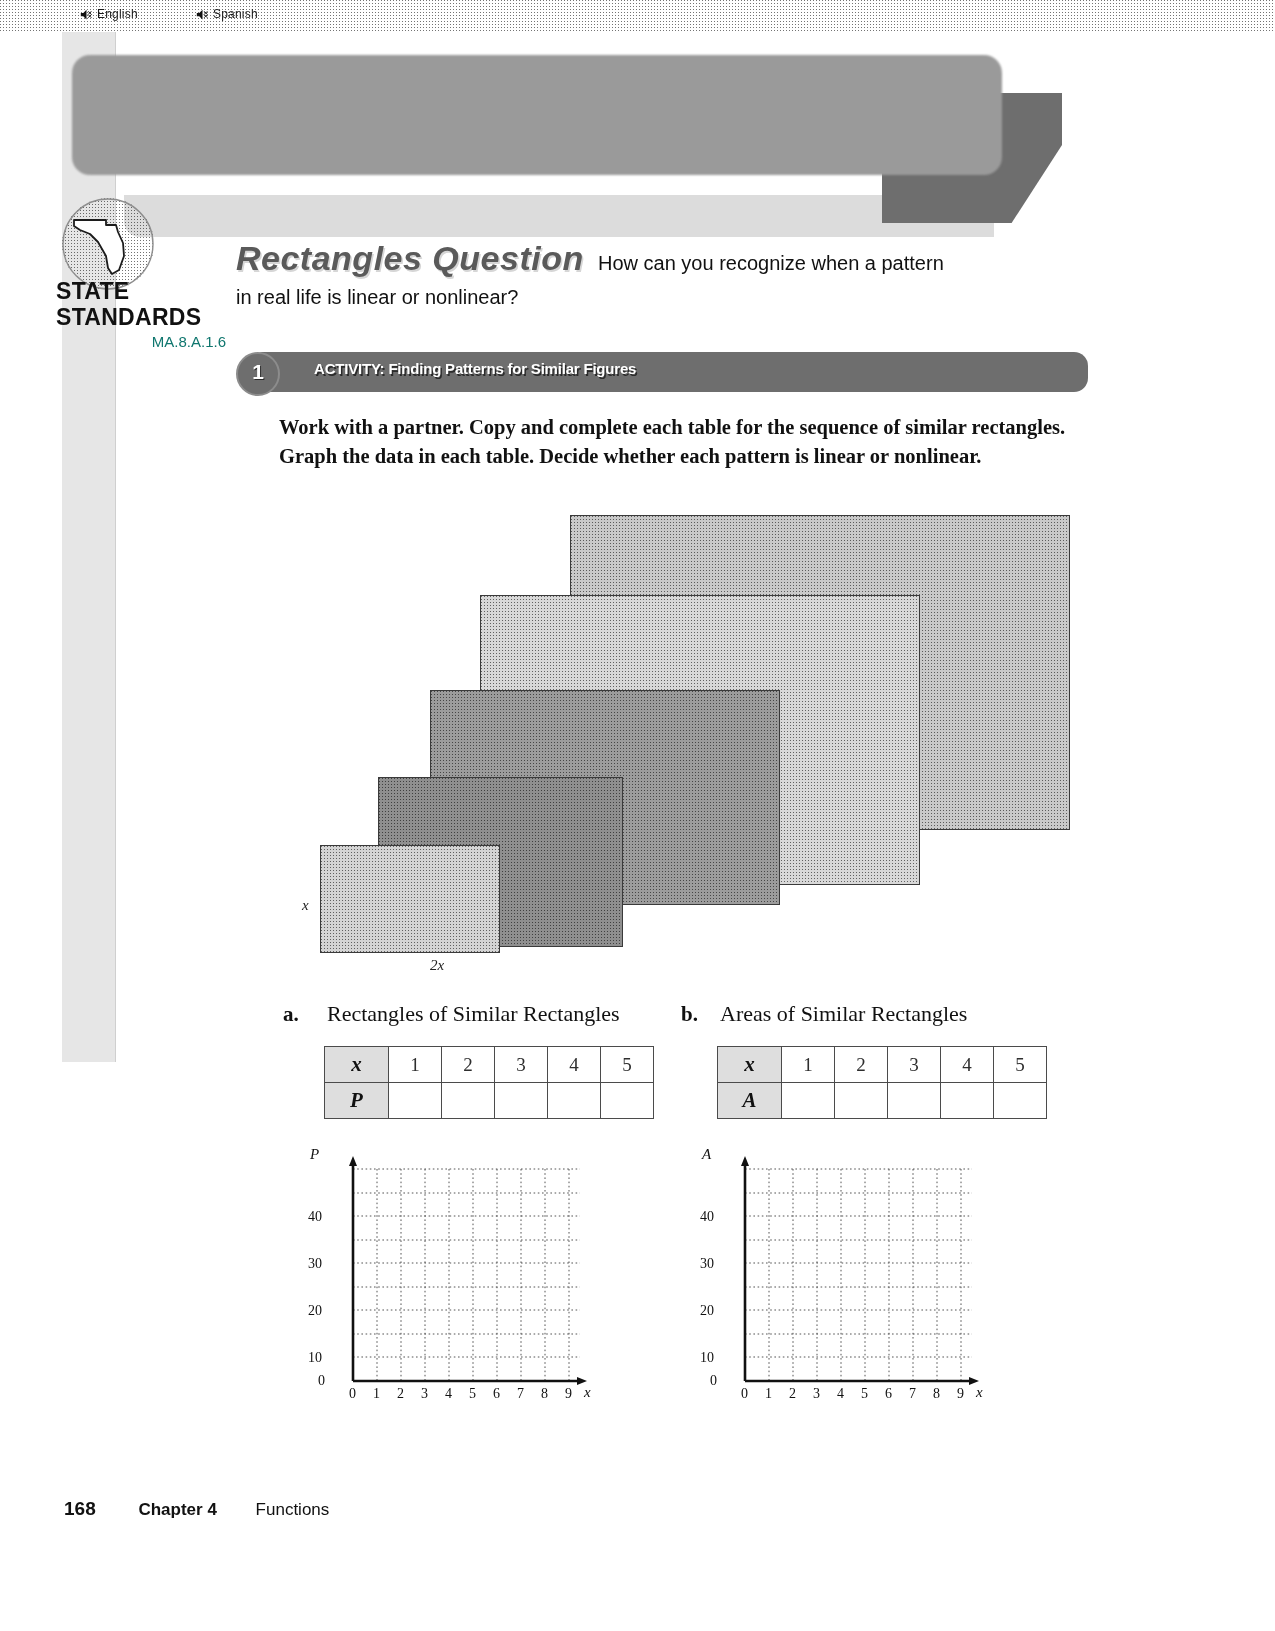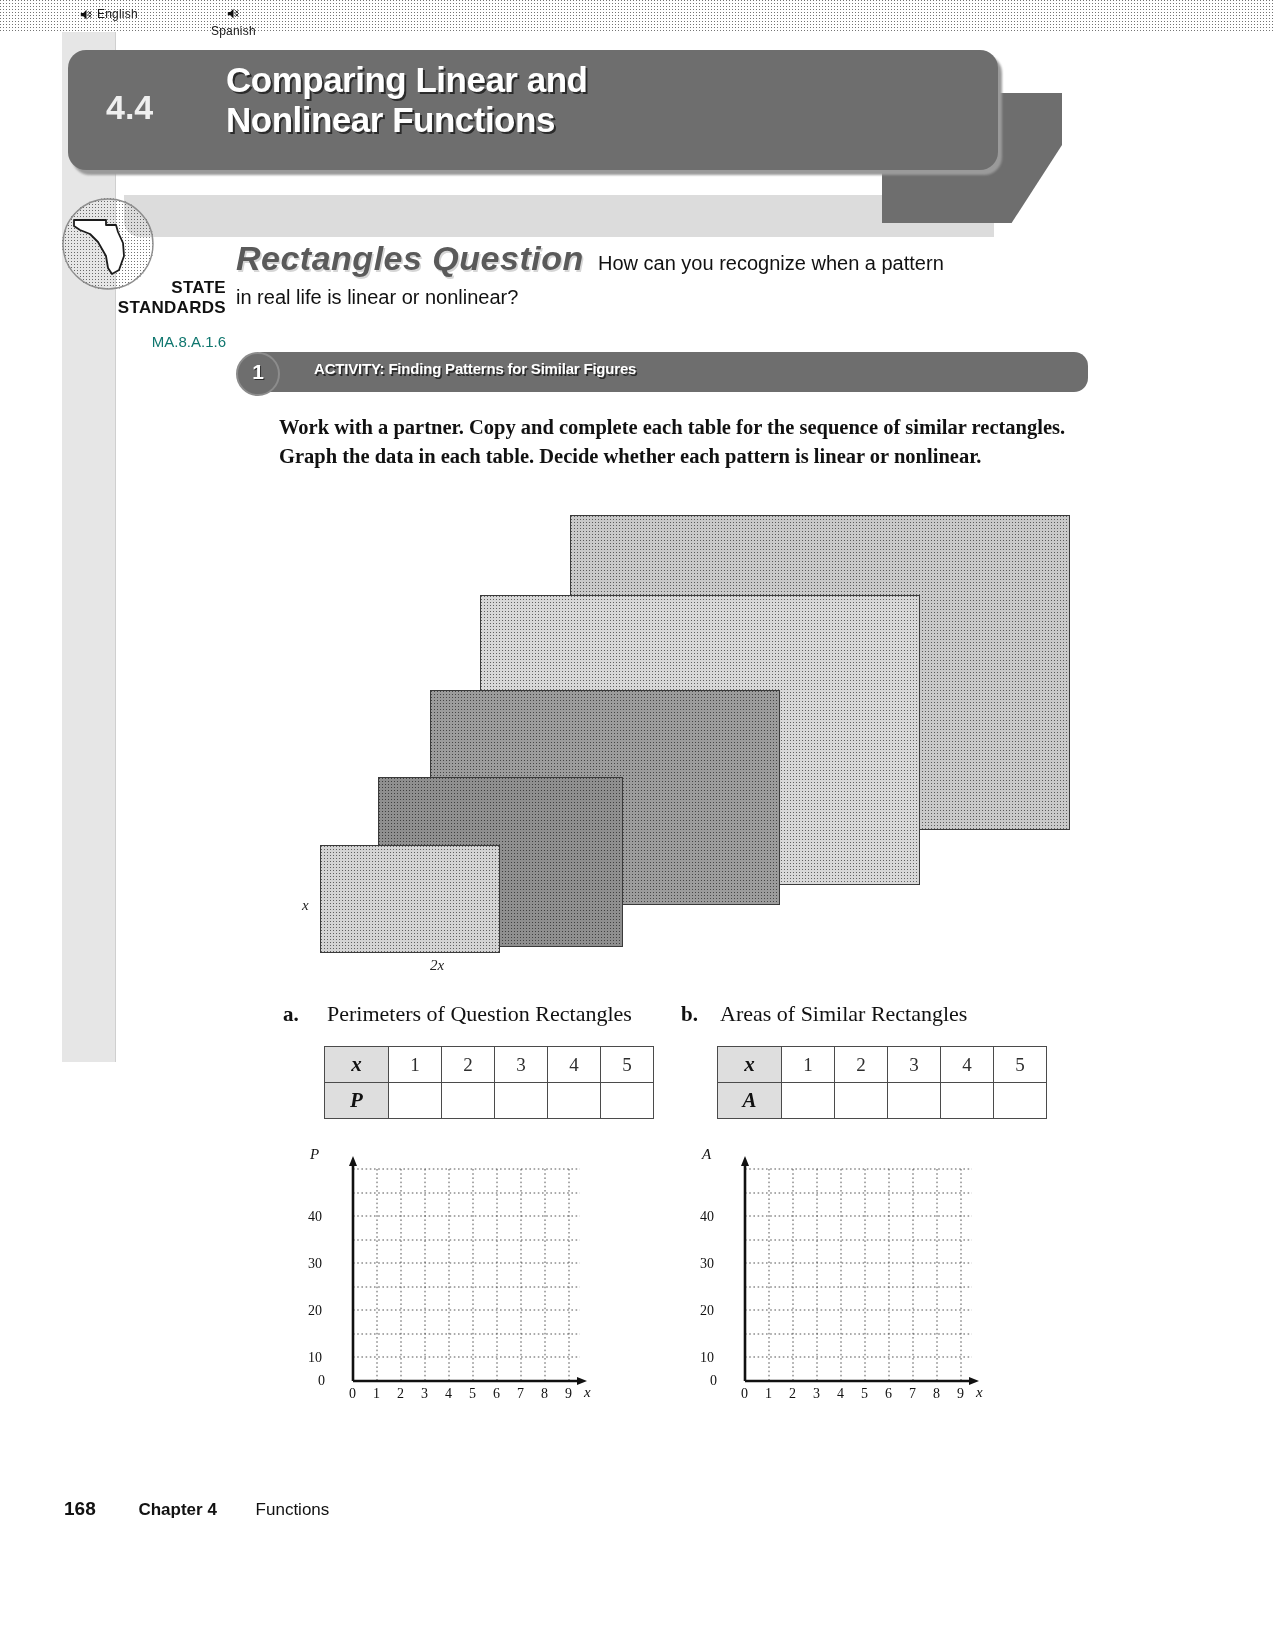--- a/index.html
+++ b/index.html
@@ -36,21 +36,21 @@
     position: absolute;
     top: 7px;
     display: flex;
     align-items: center;
     gap: 4px;
     font-size: 12px;
     color: #1a1a1a;
     letter-spacing: 0.2px;
   }
   .lang-item.english { left: 80px; }
-  .lang-item.spanish { left: 211px; flex-direction: column; }
+  .lang-item.spanish { left: 196px; }
   .speaker-icon { display: inline-block; width: 13px; height: 13px; }
 
   
   #side-column {
     position: absolute;
     left: 62px; top: 32px;
     width: 54px; height: 1030px;
     background: #e6e6e6;
     border-right: 1px solid #cfcfcf;
   }
@@ -140,25 +140,25 @@
   #fl-circle {
     position: absolute;
     left: 6px; top: 0;
     width: 92px; height: 92px;
     border-radius: 50%;
   }
   #standards-label {
     position: absolute;
     left: 0; top: 80px;
     width: 170px;
-    font-size: 17px;
+    font-size: 23px;
     font-weight: bold;
     color: #111;
     line-height: 1.15;
-    text-align: right;
+    text-align: left;
     letter-spacing: 0.3px;
   }
   #standards-label .ln2 { display: block; }
   #standards-code {
     position: absolute;
     left: 0; top: 135px;
     width: 170px;
     font-size: 15px;
     color: #0f766e;
     text-align: right;
@@ -370,27 +370,20 @@
 <div id="side-column">
   <div id="side-column-inner">
     <div id="side-vert-text"></div>
   </div>
 </div>
 
 <div id="banner-wrap">
   <div id="banner-tail-base" class="halftone"></div>
   <div id="banner-tail" class="halftone-dark"></div>
   <div id="banner-shadow"></div>
-  <div id="banner" class="halftone-dark">
-    <div id="section-num">4.4</div>
-    <div id="banner-title">
-      <span class="l1">Comparing Linear and</span>
-      <span class="l2">Nonlinear Functions</span>
-    </div>
-  </div>
 </div>
 
 <div id="standards">
   <div id="fl-circle" class="halftone">
     <svg width="92" height="92" viewBox="0 0 92 92">
       <circle cx="46" cy="46" r="45" fill="none" stroke="#8e8e8e" stroke-width="1.4"></circle>
       <path d="M12 22 L44 22 L44 27 L54 27 L56 34 L61 45 L62 58 L57 72 L50 76 L46 70 L44 58 L36 44 L28 36 L18 32 L12 28 Z" fill="#ffffff" stroke="#1c1c1c" stroke-width="1.8" stroke-linejoin="round"></path>
     </svg>
   </div>
   <div id="standards-label">
@@ -417,21 +410,21 @@
   <div class="rect tone-a halftone" style="left:280px; top:10px;  width:500px; height:315px;"></div>
   <div class="rect tone-e halftone" style="left:190px; top:90px;  width:440px; height:290px;"></div>
   <div class="rect tone-c halftone" style="left:140px; top:185px; width:350px; height:215px;"></div>
   <div class="rect tone-d halftone" style="left:88px;  top:272px; width:245px; height:170px;"></div>
   <div class="rect tone-b halftone" style="left:30px;  top:340px; width:180px; height:108px;"></div>
   <div id="lbl-x">x</div>
   <div id="lbl-2x">2x</div>
 </div>
 
 <div class="part part-letter" id="part-a-letter">a.</div>
-<div class="part part-title" id="part-a-title">Perimeters of Question Rectangles</div>
+<div class="part part-title" id="part-a-title">Rectangles of Similar Rectangles</div>
 
 <table class="dtable" id="table-a">
   <tbody>
       <tr>
     <td class="hdr halftone">x</td>
     <td>1</td>
     <td>2</td>
     <td>3</td>
     <td>4</td>
     <td>5</td>

